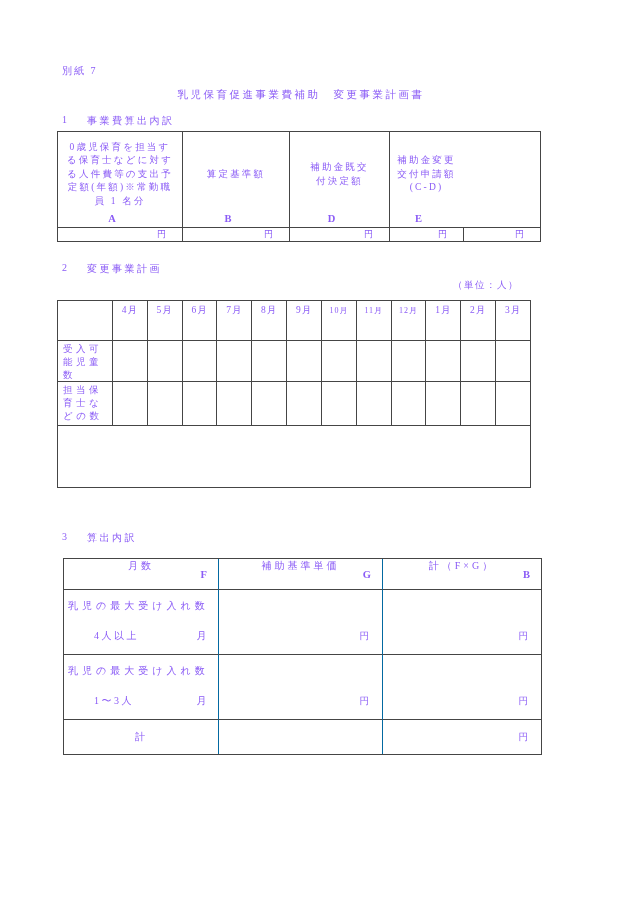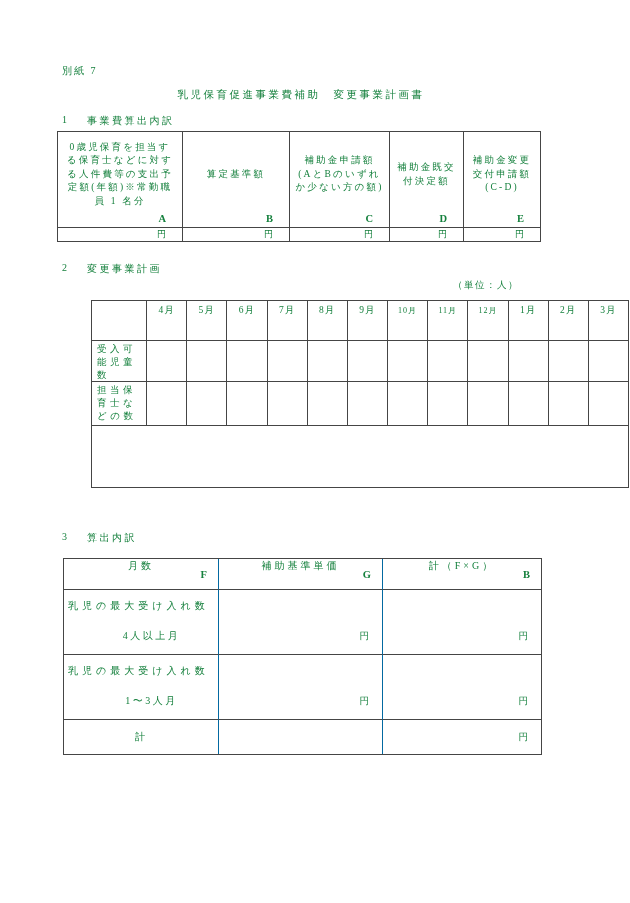--- a/index.html
+++ b/index.html
@@ -1,48 +1,48 @@
 <!DOCTYPE html>
 <html><head>
 <meta charset="utf-8">
 <style>
   * { margin:0; padding:0; box-sizing:border-box; }
   html,body { background:#e8e8e8; }
   .page {
     position:relative; width:630px; height:903px; background:#ffffff;
-    font-family:"Liberation Serif","DejaVu Serif",serif; color:#15803d;
+    font-family:"Liberation Serif","DejaVu Serif",serif; color:#8b5cf6;
     overflow:hidden;
   }
   .abs { position:absolute; }
 
   
   .attach { left:62px; top:64px; font-size:10px; letter-spacing:2px; }
   .doc-title { left:0; top:88px; width:602px; text-align:center; font-size:10.5px; letter-spacing:2.5px; }
   .sec-head { display:flex; font-size:10px; letter-spacing:2.5px; }
   .sec-num { width:25px; letter-spacing:0; }
   .sh1 { left:62px; top:114px; }
   .sh2 { left:62px; top:262px; }
   .sh3 { left:62px; top:531px; }
   .unit-note { top:279px; right:111px; font-size:9.5px; letter-spacing:1.5px; }
 
   
   .t1 { left:57px; top:131px; width:484px; border:1px solid #454545; }
   .t1-head, .t1-units { display:grid; grid-template-columns:124px 107px 100px 74px 1fr; }
   .t1-head { height:95px; }
-  .t1-head > div { border-left:1px solid #454545; display:flex; flex-direction:column; }
+  .t1-head > div { border-left:1px solid #454545; display:flex; flex-direction:column;align-items:center; }
   .t1-head > div:first-child { border-left:none; }
   .t1-label { flex:1; display:flex; align-items:center; justify-content:center; text-align:center;
               white-space:pre-line; font-size:9.5px; line-height:13.5px; letter-spacing:2.2px; padding-top:4px; }
   .t1-letter { text-align:right; padding:0 16px 3px 0; font-weight:bold; font-size:10.5px; }
   .t1-units { height:14px; border-top:1px solid #454545; }
   .t1-units > div { border-left:1px solid #454545; text-align:right; font-size:9px; line-height:13px; padding-right:16px; }
   .t1-units > div:first-child { border-left:none; }
 
   
-  .t2 { left:57px; top:300px; width:538px; border:1px solid #454545;margin-left:34px; }
+  .t2 { left:57px; top:300px; width:474px; border:1px solid #454545; }
   .t2-grid { display:grid; grid-template-columns:54px repeat(12,1fr); grid-template-rows:39px 41px 44px; }
   .t2-grid > div { border-left:1px solid #454545; border-top:1px solid #454545; }
   .t2-grid > div:nth-child(13n+1) { border-left:none; }
   .t2-grid > div:nth-child(-n+13) { border-top:none; }
   .t2-month { text-align:center; font-size:9.5px; letter-spacing:1px; padding-top:3px; }
   .t2-grid > div:nth-child(8), .t2-grid > div:nth-child(9), .t2-grid > div:nth-child(10) { font-size:8px; padding-top:4px; }
   .t2-rowlabel { font-size:9.5px; letter-spacing:3.5px; line-height:13px; padding:2px 0 0 5px; white-space:pre-line; }
   .t2-name { display:flex; height:62px; border-top:1px solid #454545; }
   .t2-namecell { width:126px; border-right:1px solid #454545; display:flex; align-items:center;
                  padding-left:21px; font-size:9.5px; letter-spacing:0.6px; }
@@ -54,21 +54,21 @@
         display:grid; grid-template-columns:154px 164px 1fr; grid-template-rows:30px 65px 65px 35px; }
   .t3 > div { border-left:1px solid #0369a1; border-top:1px solid #454545; }
   .t3 > div:nth-child(3n+1) { border-left:none; }
   .t3 > div:nth-child(-n+3) { border-top:none; }
   .t3-hcell { display:flex; align-items:flex-start; justify-content:center; position:relative;
               font-size:10px; letter-spacing:3px; }
   .t3-letter { position:absolute; right:11px; top:50%; transform:translateY(-50%);
                font-weight:bold; font-size:10.5px; letter-spacing:0; }
   .t3-c1 { display:flex; flex-direction:column; justify-content:space-between; padding:9px 0 11px; }
   .t3-l1 { padding-left:4px; font-size:10px; letter-spacing:4px; }
-  .t3-l2 { display:flex; justify-content:center; padding:0 9px 0 30px; font-size:10px; letter-spacing:2.5px; }
+  .t3-l2 { display:flex; justify-content:space-between; padding:0 9px 0 30px; font-size:10px; letter-spacing:2.5px; }
   .t3-yen { display:flex; align-items:flex-end; justify-content:flex-end; padding:0 13px 11px 0; font-size:9.5px; }
   .t3-yen-mid { display:flex; align-items:center; justify-content:flex-end; padding-right:13px; font-size:9.5px; }
   .t3-total-label { display:flex; align-items:center; justify-content:center; font-size:10px; letter-spacing:2px; }
 </style>
 </head>
 <body>
 
 <div class="page">
 
   <div class="abs attach">別紙 7</div>
@@ -85,26 +85,20 @@
         <div class="t1-label">0歳児保育を担当す
 る保育士などに対す
 る人件費等の支出予
 定額(年額)※常勤職
 員 1 名分</div>
         <div class="t1-letter">A</div>
       </div>
       <div>
         <div class="t1-label">算定基準額</div>
         <div class="t1-letter">B</div>
-      </div>
-      <div>
-        <div class="t1-label">補助金申請額
-(AとBのいずれ
-か少ない方の額)</div>
-        <div class="t1-letter">C</div>
       </div>
       <div>
         <div class="t1-label">補助金既交
 付決定額</div>
         <div class="t1-letter">D</div>
       </div>
       <div>
         <div class="t1-label">補助金変更
 交付申請額
 (C-D)</div>

